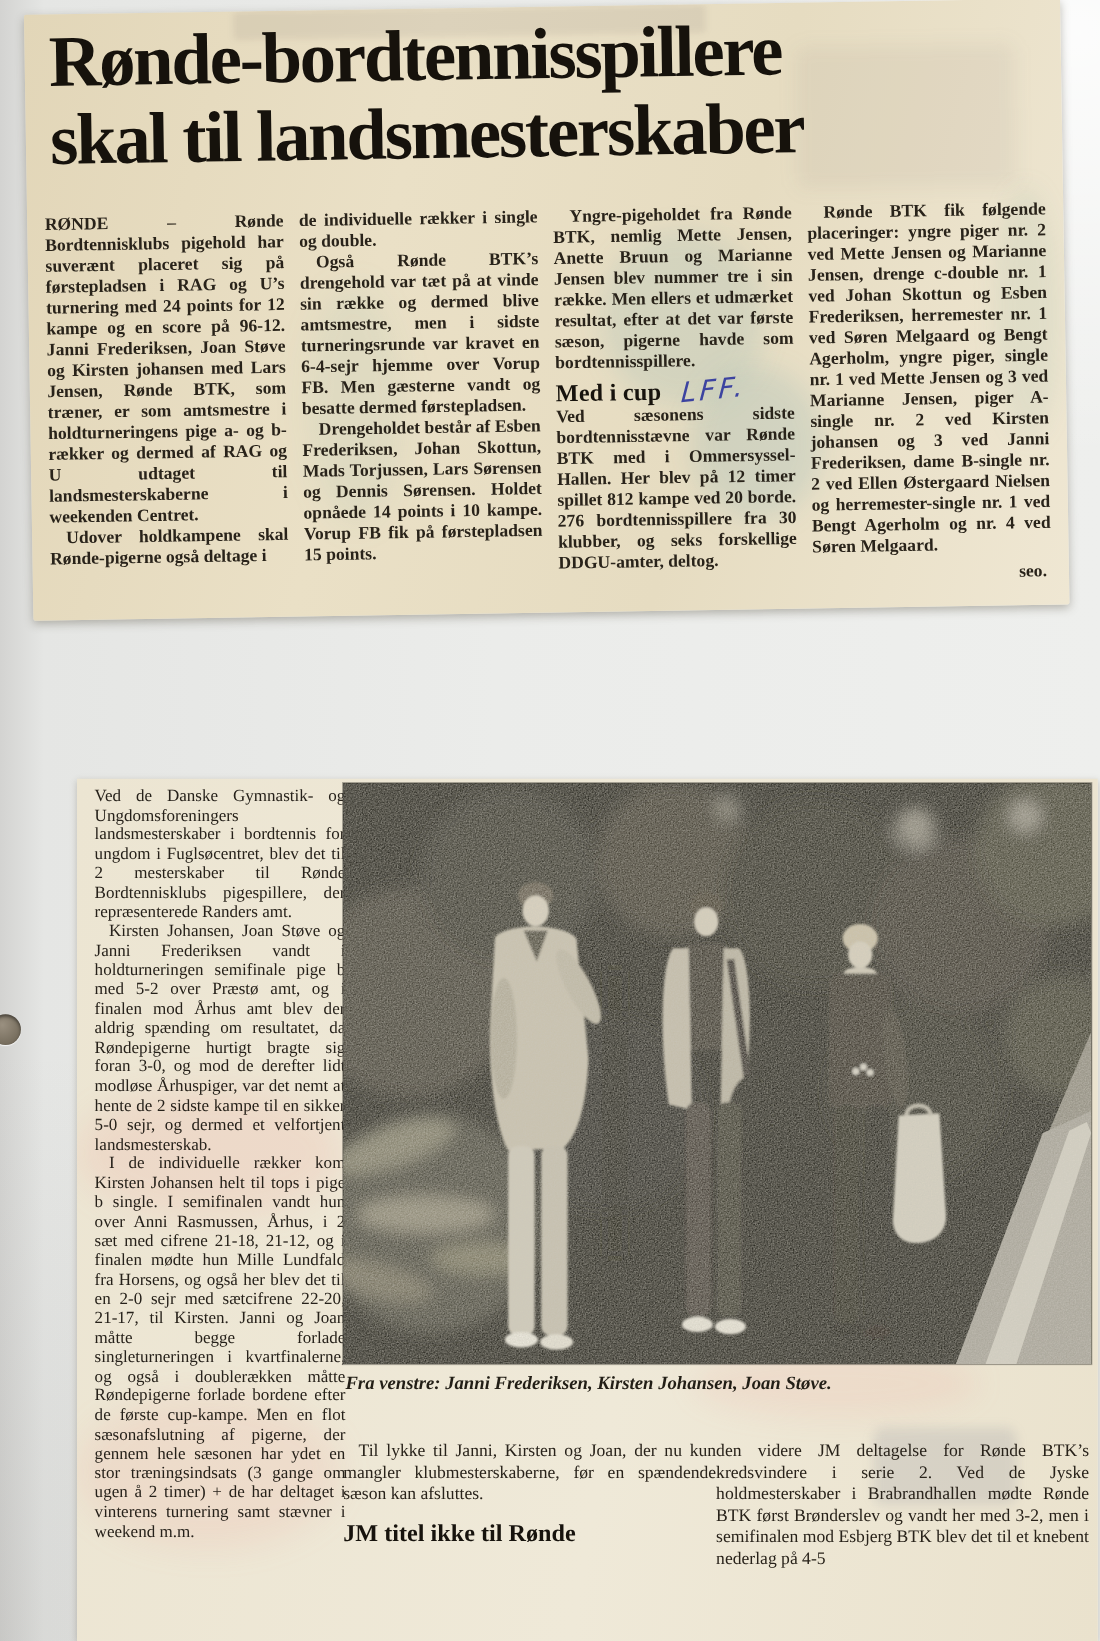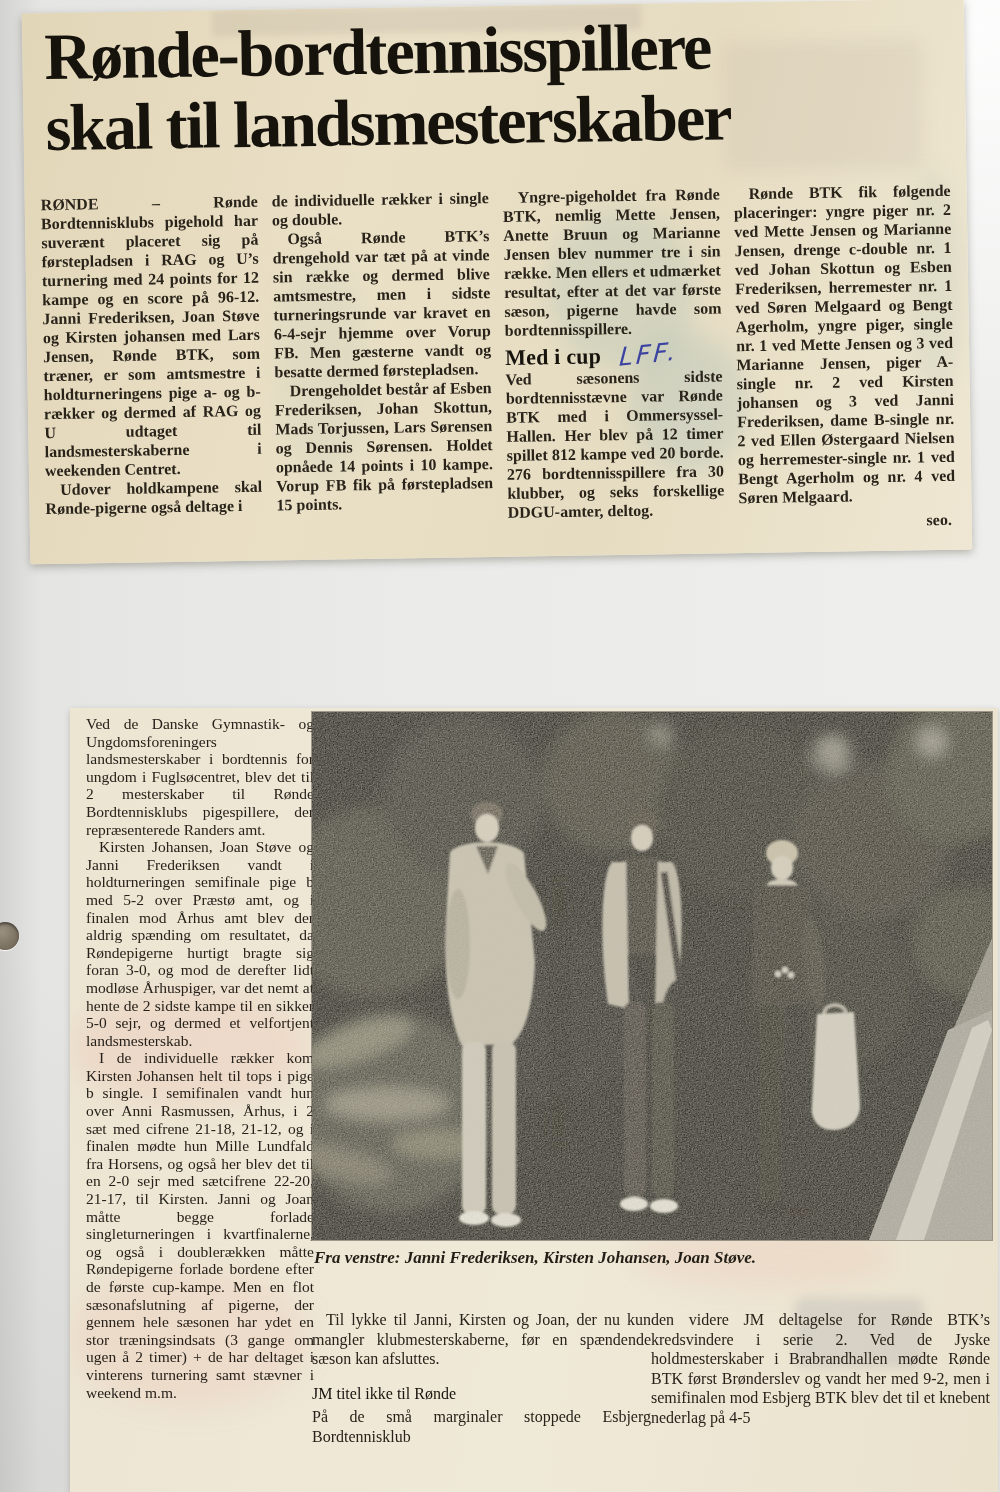--- a/index.html
+++ b/index.html
@@ -67,21 +67,21 @@
   .c2-leftcol p.ind{text-indent:13px;}
   .c2-photo{position:absolute;left:242px;top:4px;width:680px;height:528px;
     box-shadow:0 0 0 1px rgba(60,58,50,.45);background:#21211c;}
   .c2-caption{position:absolute;left:244px;top:540px;width:676px;
     font-size:17px;font-weight:bold;font-style:italic;color:#221e16;}
   .c2-botcols{position:absolute;left:242px;top:602px;width:678px;display:flex;
     font-size:16px;line-height:19.5px;color:#28221a;text-align:justify;}
   .c2-botcols .col{flex:1;min-width:0;}
   .c2-botcols p{margin:0;}
   .c2-botcols p.ind{text-indent:14px;}
-  .c2-subhead{font-size:16px;font-weight:normal;margin:15px 0 4px;color:#17130d;}
+  .c2-subhead{font-size:22px;font-weight:bold;margin:15px 0 4px;color:#17130d;}
 </style>
 </head>
 <body>
 
 <div class="page">
 
   <div class="punch-hole"></div>
 
   <div class="clip1">
     <div class="ghost g-top"></div>
@@ -221,21 +221,20 @@
         <rect x="0" y="0" width="680" height="528" fill="#e8d9b4" opacity="0.06"></rect>
       </svg>
     </div>
 
     <div class="c2-caption">Fra venstre: Janni Frederiksen, Kirsten Johansen, Joan Støve.</div>
 
     <div class="c2-botcols">
       <div class="col">
         <p class="ind">Til lykke til Janni, Kirsten og Joan, der nu kun mangler klubmesterskaberne, før en spændende sæson kan afsluttes.</p>
         <div class="c2-subhead">JM titel ikke til Rønde</div>
-        <p>På de små marginaler stoppede Esbjerg Bordtennisklub</p>
-      </div>
-      <div class="col">
-        <p>den videre JM deltagelse for Rønde BTK’s kredsvindere i serie 2. Ved de Jyske holdmesterskaber i Brabrandhallen mødte Rønde BTK først Brønderslev og vandt her med 9-2, men i semifinalen mod Esbjerg BTK blev det til et knebent nederlag på 4-5</p>
+      </div>
+      <div class="col">
+        <p>den videre JM deltagelse for Rønde BTK’s kredsvindere i serie 2. Ved de Jyske holdmesterskaber i Brabrandhallen mødte Rønde BTK først Brønderslev og vandt her med 3-2, men i semifinalen mod Esbjerg BTK blev det til et knebent nederlag på 4-5</p>
       </div>
     </div>
   </div>
 
 </div>
 
 </body></html>

